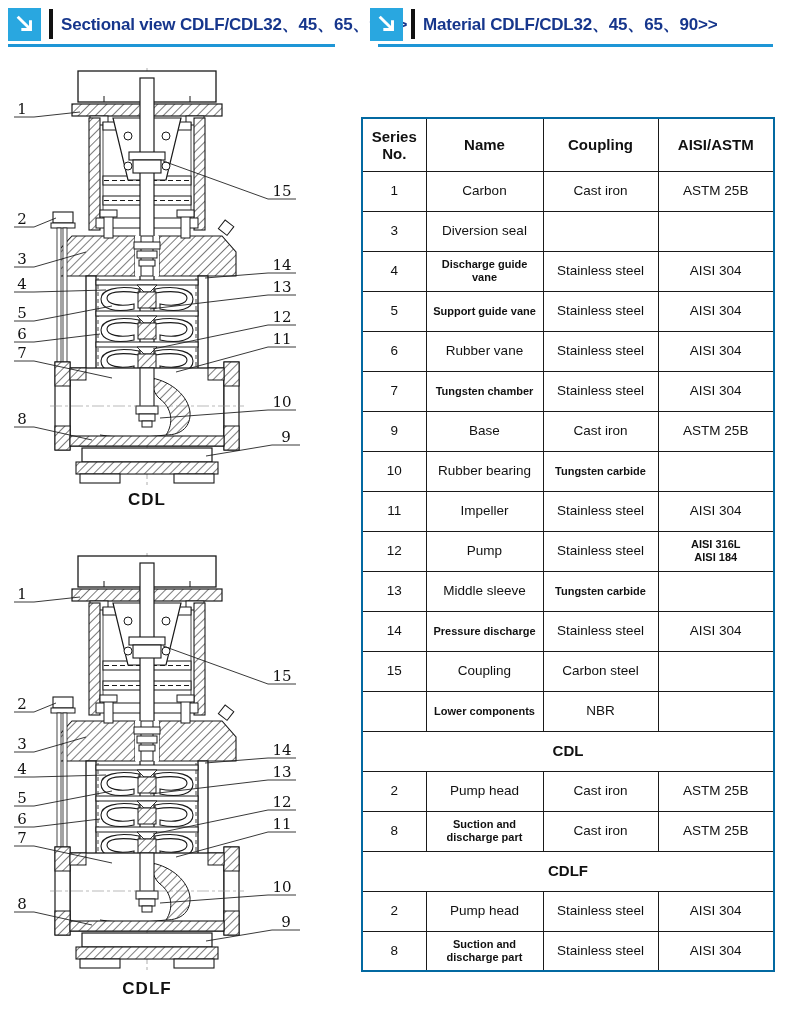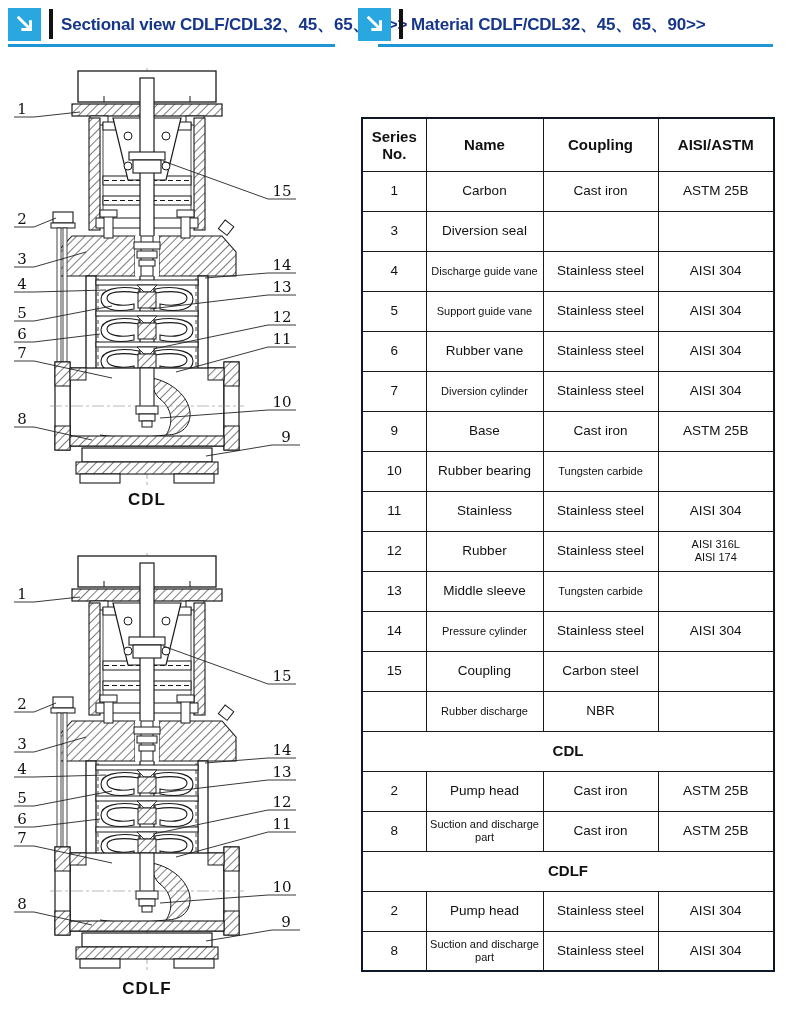--- a/index.html
+++ b/index.html
@@ -2,38 +2,38 @@
 <html><head>
 <meta charset="utf-8">
 <style>
   html,body{margin:0;padding:0;background:#ffffff;}
   .page{position:relative;width:790px;height:1010px;background:#fff;
         font-family:"Liberation Sans",sans-serif;overflow:hidden;}
 
   
   .hdr{position:absolute;top:6px;display:flex;align-items:center;gap:8px;height:36px;}
   #hdr-left{left:8px;}
-  #hdr-right{left:358px;}
+  #hdr-right{left:370px;}
   .hdr .sq{width:33px;height:33px;background:#29A7E0;display:flex;align-items:center;justify-content:center;flex:0 0 auto;}
   .hdr .bar{width:4px;height:30px;background:#111;flex:0 0 auto;}
   .hdr .t{font-size:17px;font-weight:bold;color:#16368C;white-space:nowrap;letter-spacing:-0.2px;}
   .rule{position:absolute;top:44px;height:3px;background:#1E96D6;}
   #rule-left{left:8px;width:327px;}
   #rule-right{left:378px;width:395px;}
 
   
   table.mat{position:absolute;left:361px;top:117px;width:412px;border-collapse:collapse;
-            table-layout:fixed;border:2px solid #0f172a;background:#fff;}
+            table-layout:fixed;border:2px solid #0369a1;background:#fff;}
   .mat th,.mat td{border:1px solid #1a1a1a;text-align:center;vertical-align:middle;
                   color:#111;padding:0 2px;overflow:hidden;}
   .mat thead tr{height:53px;}
   .mat th{font-size:15px;font-weight:bold;line-height:1.15;}
   .mat tbody tr{height:40px;}
   .mat td{font-size:13.5px;white-space:pre-line;line-height:1.15;}
-  .mat td.small{font-size:11px;}
+  .mat td.small{font-size:11px;font-weight:bold;}
   .mat td.section-cell{font-weight:bold;font-size:15px;}
 
   
   svg.pump-drawing{position:absolute;left:0;}
   #draw-cdl{top:66px;}
   #draw-cdlf{top:551px;}
   .dlabel{position:absolute;left:87px;width:120px;text-align:center;
           font-weight:bold;font-size:17px;color:#111;letter-spacing:1px;}
   #label-cdl{top:490px;}
   #label-cdlf{top:979px;}
@@ -280,70 +280,70 @@
           <td>AISI 304</td>
         </tr>
         <tr>
           <td>6</td>
           <td>Rubber vane</td>
           <td>Stainless steel</td>
           <td>AISI 304</td>
         </tr>
         <tr>
           <td>7</td>
-          <td class="small">Diversion cylinder</td>
+          <td class="small">Tungsten chamber</td>
           <td>Stainless steel</td>
           <td>AISI 304</td>
         </tr>
         <tr>
           <td>9</td>
           <td>Base</td>
           <td>Cast iron</td>
           <td>ASTM 25B</td>
         </tr>
         <tr>
           <td>10</td>
           <td>Rubber bearing</td>
           <td class="small">Tungsten carbide</td>
           <td></td>
         </tr>
         <tr>
           <td>11</td>
-          <td>Stainless</td>
+          <td>Impeller</td>
           <td>Stainless steel</td>
           <td>AISI 304</td>
         </tr>
         <tr>
           <td>12</td>
-          <td>Rubber</td>
+          <td>Pump</td>
           <td>Stainless steel</td>
           <td class="small">AISI 316L
-AISI 174</td>
+AISI 184</td>
         </tr>
         <tr>
           <td>13</td>
           <td>Middle sleeve</td>
           <td class="small">Tungsten carbide</td>
           <td></td>
         </tr>
         <tr>
           <td>14</td>
-          <td class="small">Pressure cylinder</td>
+          <td class="small">Pressure discharge</td>
           <td>Stainless steel</td>
           <td>AISI 304</td>
         </tr>
         <tr>
           <td>15</td>
           <td>Coupling</td>
           <td>Carbon steel</td>
           <td></td>
         </tr>
         <tr>
           <td></td>
-          <td class="small">Rubber discharge</td>
+          <td class="small">Lower components</td>
           <td>NBR</td>
           <td></td>
         </tr>
         <tr>
           <td colspan="4" class="section-cell">CDL</td>
         </tr>
         <tr>
           <td>2</td>
           <td>Pump head</td>
           <td>Cast iron</td>

